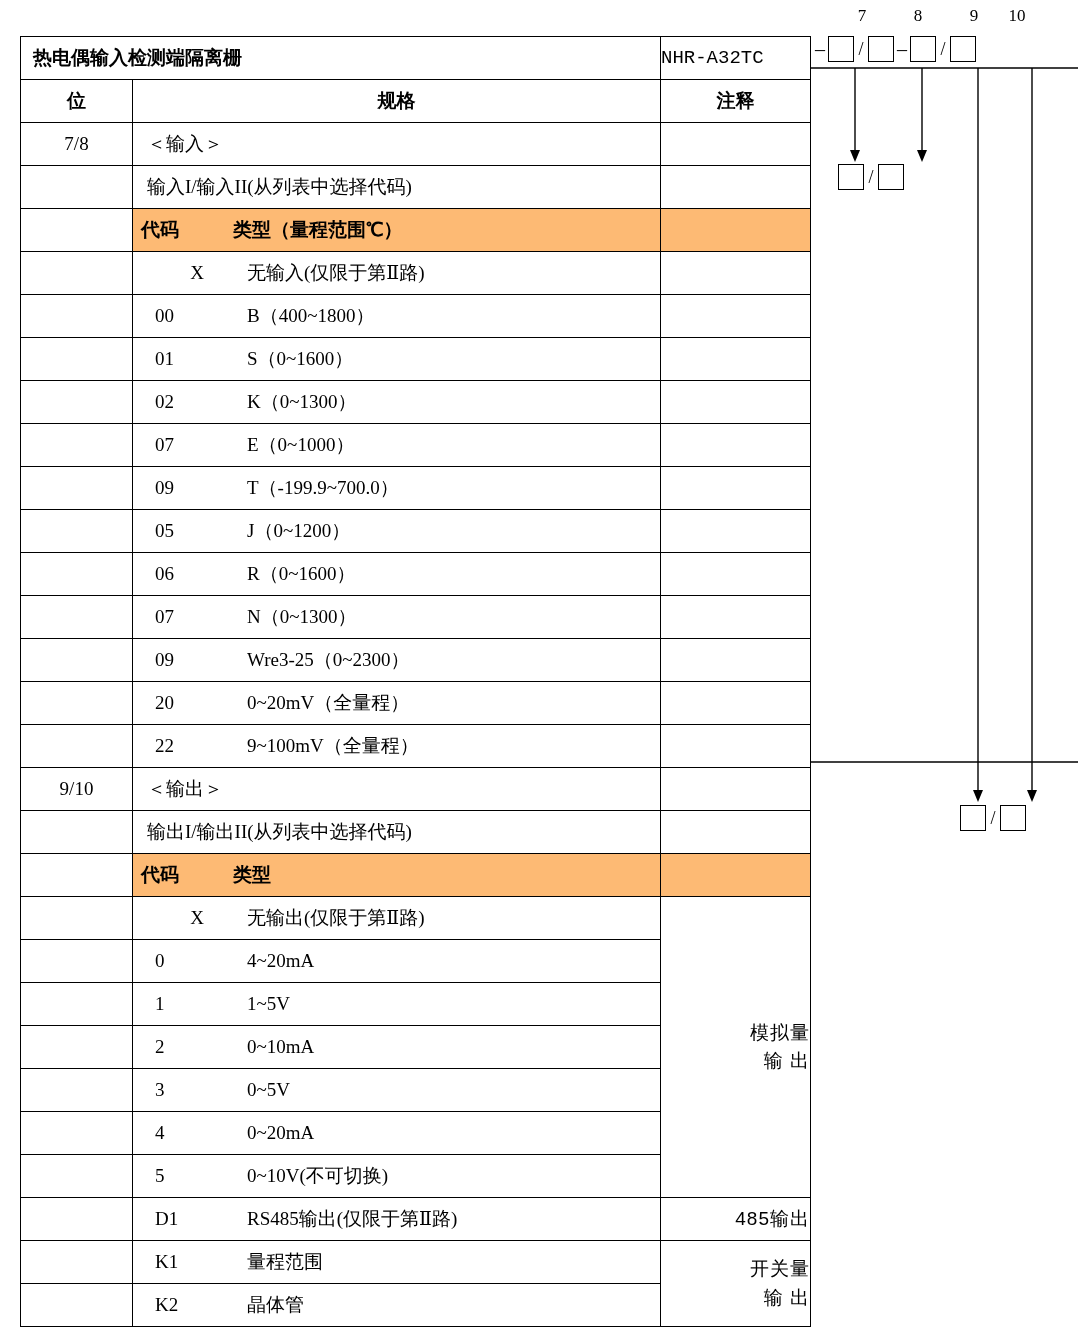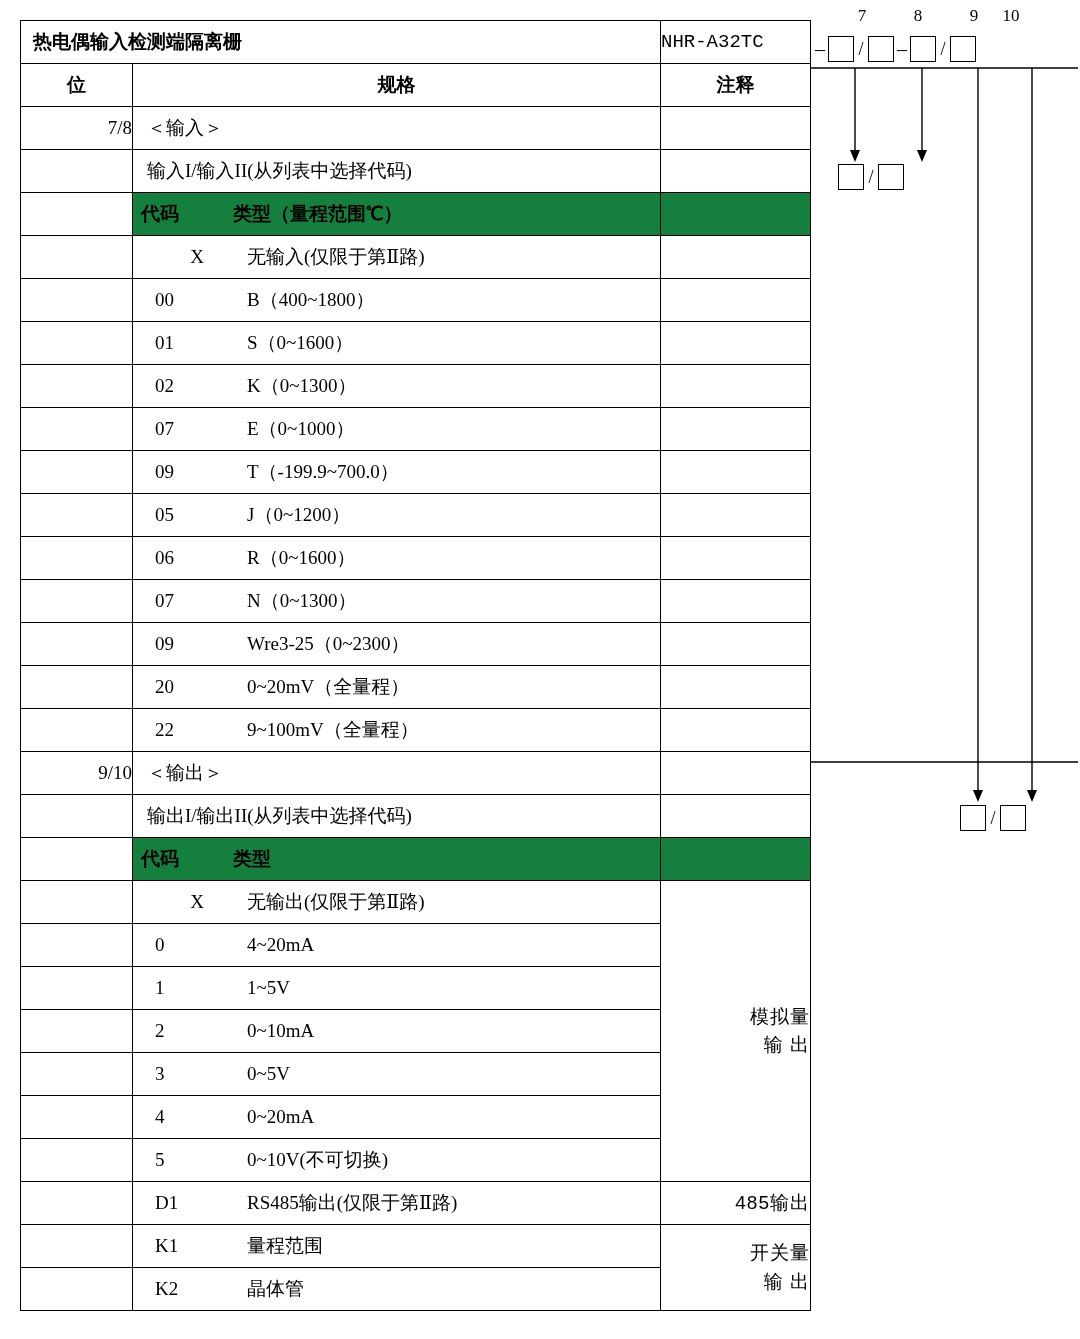--- a/index.html
+++ b/index.html
@@ -31,21 +31,21 @@
   }
   .code-nums span {
     position: absolute;
     top: 0;
     text-align: center;
     width: 24px;
   }
   .n7  { left: 38px; }
   .n8  { left: 94px; }
   .n9  { left: 150px; }
-  .n10 { left: 187px; }
+  .n10 { left: 193px; }
 
   .code-row {
     position: absolute;
     left: 0; top: 26px;
     height: 34px;
     display: flex;
     align-items: center;
     font-size: 20px;
   }
   .box {
@@ -80,21 +80,21 @@
   svg.leaders {
     position: absolute;
     left: 0; top: 0;
     width: 1080px; height: 1339px;
     pointer-events: none;
   }
 
   
   table.spec {
     position: absolute;
-    left: 20px; top: 20px;
+    left: 20px; top: 36px;
     width: 790px;
     border-collapse: collapse;
     table-layout: fixed;
   }
   table.spec td {
     border: 1px solid #000;
     padding: 0;
     vertical-align: middle;
     font-size: 19px;
     height: 43px;
@@ -116,28 +116,28 @@
     font-family: Liberation Mono, monospace;
     height: 48px;
   }
   .hdr {
     text-align: center;
     font-weight: bold;
     font-family: "Liberation Sans", sans-serif;
     font-size: 20px;
   }
   .pos {
-    text-align: right;
+    text-align: center;
     font-size: 19px;
   }
   .txt {
     padding-left: 14px !important;
   }
   .sub {
-    background: #15803d;
+    background: #fdba74;
     font-weight: bold;
     font-family: "Liberation Sans", sans-serif;
   }
   .k {
     display: inline-block;
     width: 100px;
     text-align: center;
   }
   .k-left {
     display: inline-block;

